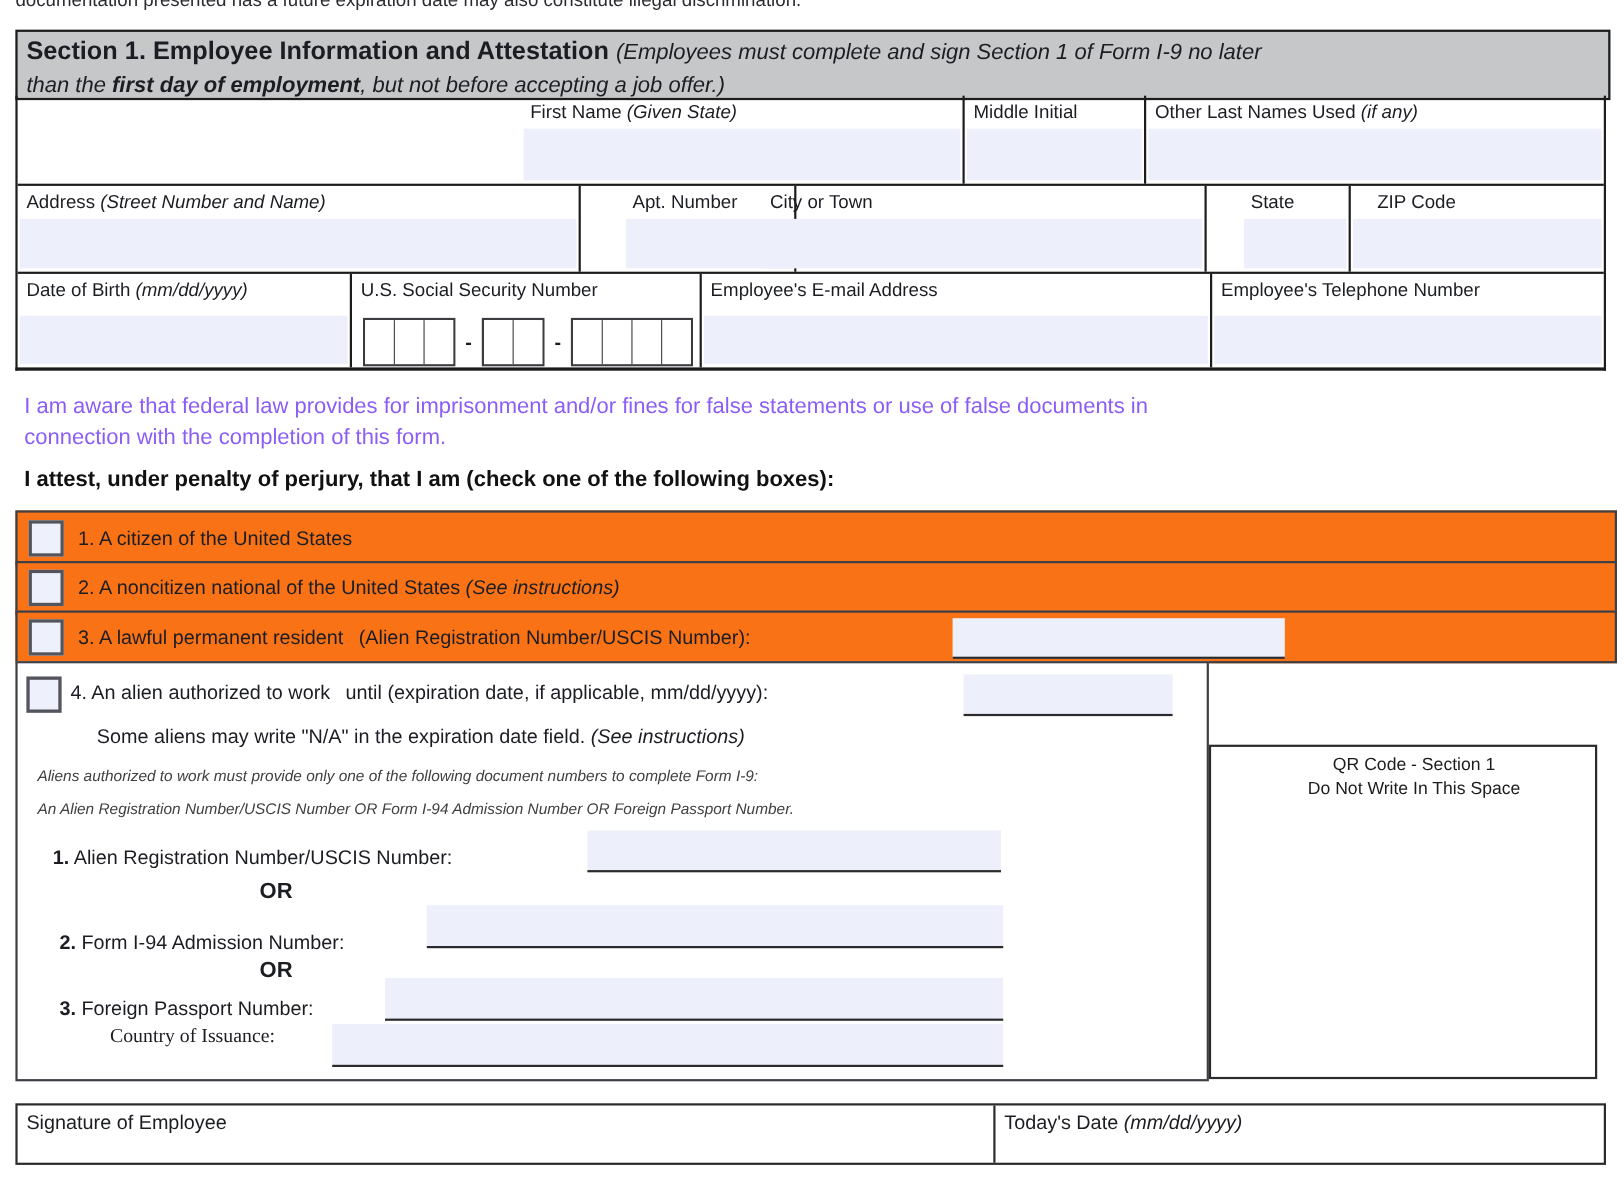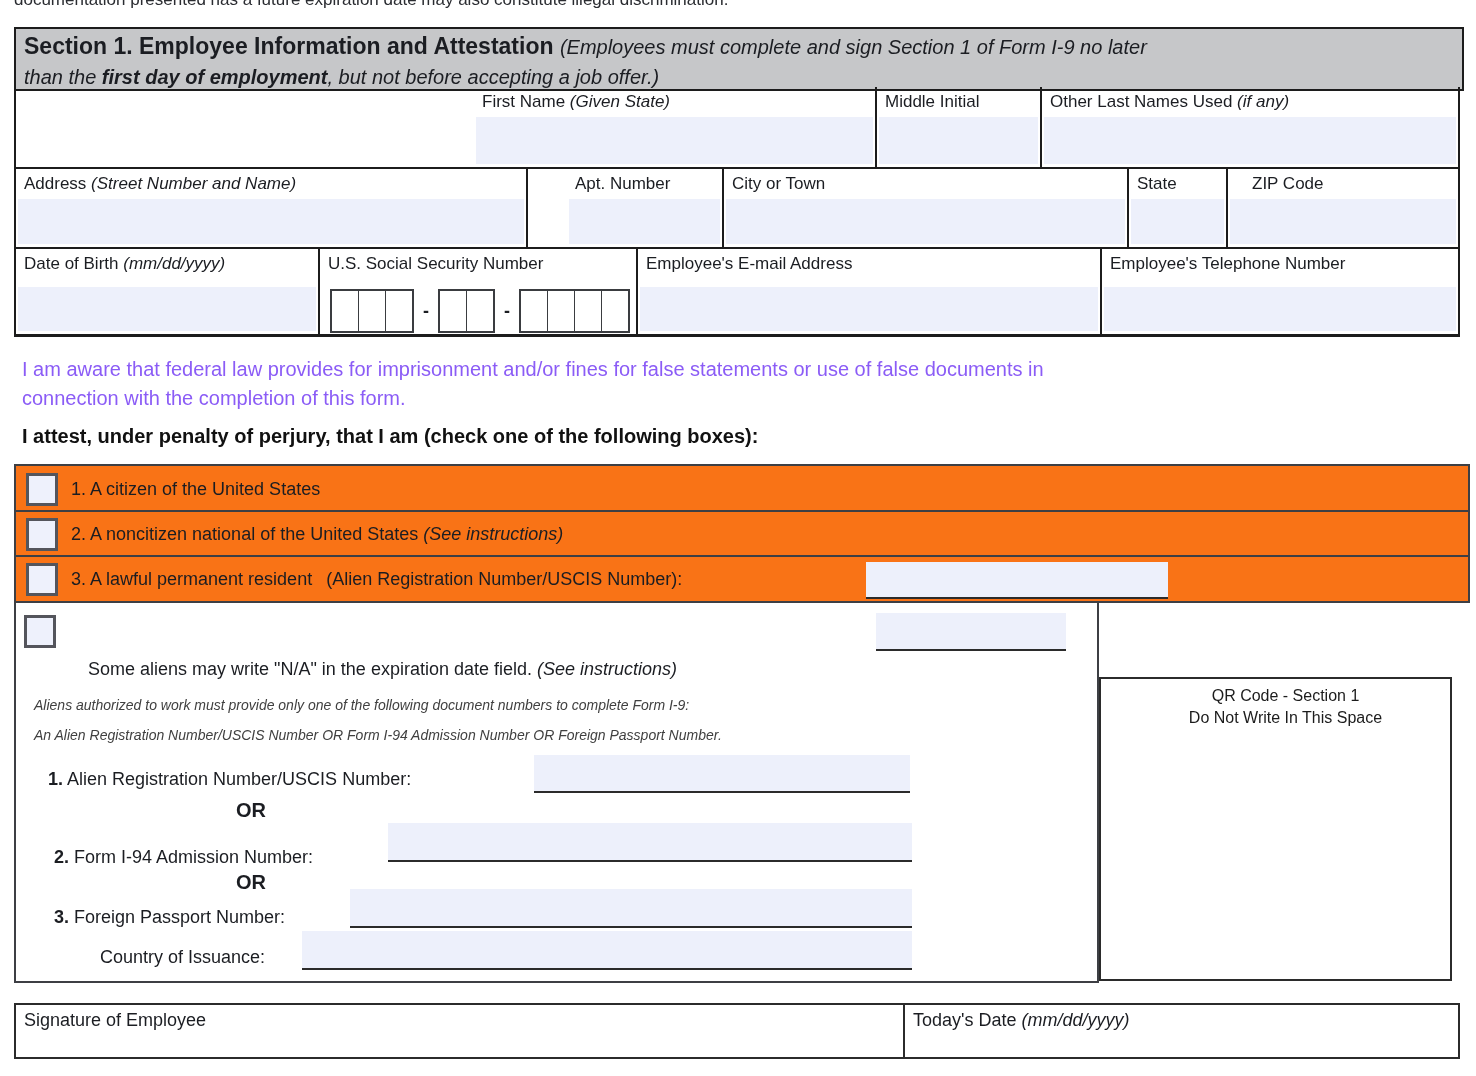--- a/index.html
+++ b/index.html
@@ -87,21 +87,21 @@
 
   <div class="frow" style="height:78px;">
     <div class="fcell" style="left:0;width:512px;">
       <div class="flabel"><span>Address</span> <i>(Street Number and Name)</i></div>
       <div class="fill"></div>
     </div>
     <div class="fcell" style="left:551px;width:157px;">
       <div class="flabel"><span>Apt. Number</span></div>
       <div class="fill"></div>
     </div>
-    <div class="fcell" style="left:708px;width:405px;">
+    <div class="fcell" style="left:676px;width:405px;">
       <div class="flabel"><span>City or Town</span></div>
       <div class="fill"></div>
     </div>
     <div class="fcell" style="left:1113px;width:99px;">
       <div class="flabel"><span>State</span></div>
       <div class="fill"></div>
     </div>
     <div class="fcell last" style="left:1212px;width:230px;padding-left:16px;">
       <div class="flabel"><span>ZIP Code</span></div>
       <div class="fill"></div>
@@ -163,39 +163,40 @@
 </div>
 
 <div class="optbox" style="top:555px;height:44px;">
   <div class="cb"></div>
   <div class="opttext"><span>3. A lawful permanent resident</span><span class="gap14">(Alien Registration Number/USCIS Number):</span></div>
   <div class="ufield" style="left:850px;top:5px;width:302px;height:35px;"></div>
 </div>
 
 <div class="abs box4">
   <div class="cb" style="position:absolute;left:8px;top:12px;margin:0;"></div>
+  <div class="b4line"><span>4. An alien authorized to work</span><span class="gap14">until (expiration date, if applicable, mm/dd/yyyy):</span></div>
   <div class="ufield" style="left:860px;top:10px;width:190px;height:36px;"></div>
   <div class="b4note"><span>Some aliens may write "N/A" in the expiration date field. </span><i>(See instructions)</i></div>
   <div class="b4ital" style="top:94px;">Aliens authorized to work must provide only one of the following document numbers to complete Form I-9:</div>
   <div class="b4ital" style="top:124px;">An Alien Registration Number/USCIS Number OR Form I-94 Admission Number OR Foreign Passport Number.</div>
 
   <div class="doclabel" style="left:32px;top:166px;"><b>1.</b><span> Alien Registration Number/USCIS Number:</span></div>
   <div class="ufield" style="left:518px;top:152px;width:376px;height:36px;"></div>
 
   <div class="orlab" style="top:196px;">OR</div>
 
   <div class="doclabel" style="left:38px;top:244px;"><b>2.</b><span> Form I-94 Admission Number:</span></div>
   <div class="ufield" style="left:372px;top:220px;width:524px;height:37px;"></div>
 
   <div class="orlab" style="top:268px;">OR</div>
 
   <div class="doclabel" style="left:38px;top:304px;"><b>3.</b><span> Foreign Passport Number:</span></div>
   <div class="ufield" style="left:334px;top:286px;width:562px;height:37px;"></div>
 
-  <div class="doclabel" style="left:84px;top:344px;">Country of Issuance:</div>
+  <div class="doclabel" style="left:84px;top:328px;font-family:Liberation Serif, serif;">Country of Issuance:</div>
   <div class="ufield" style="left:286px;top:328px;width:610px;height:37px;"></div>
 </div>
 
 <div class="abs qrbox">
   <div>QR Code - Section 1</div>
   <div>Do Not Write In This Space</div>
 </div>
 
 <div class="abs sigrow">
   <div class="sigcell left"><span>Signature of Employee</span></div>

